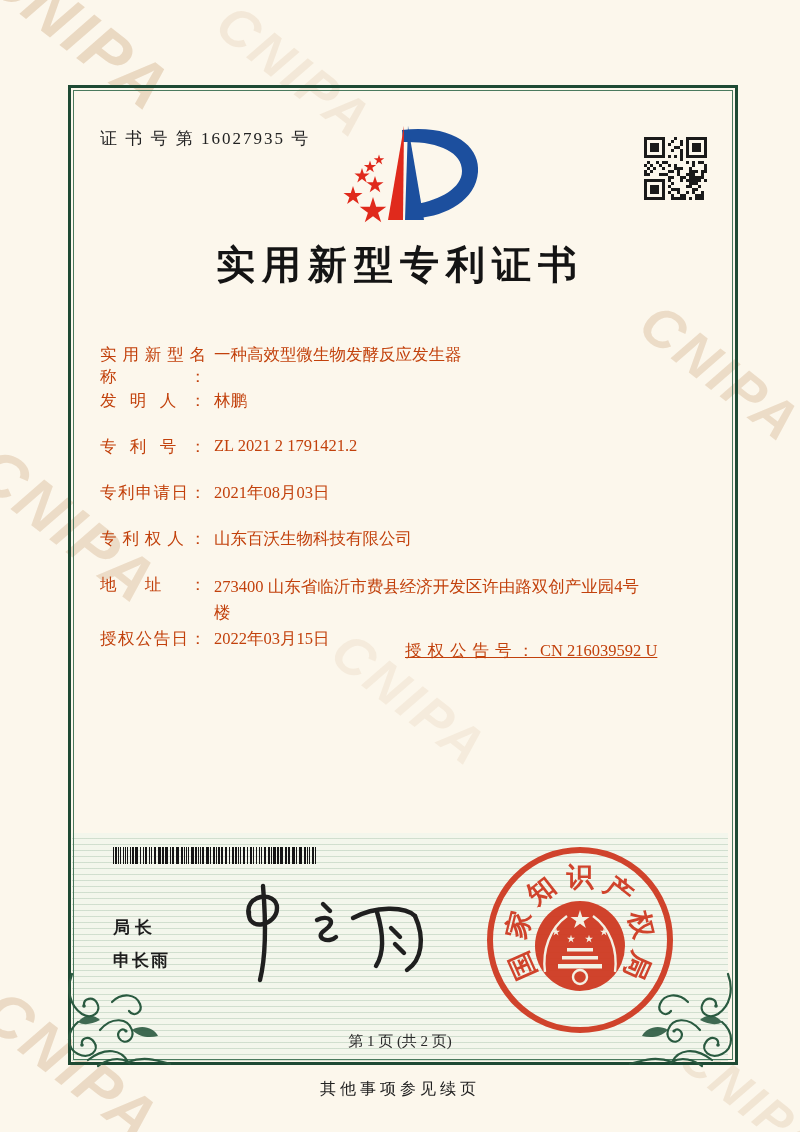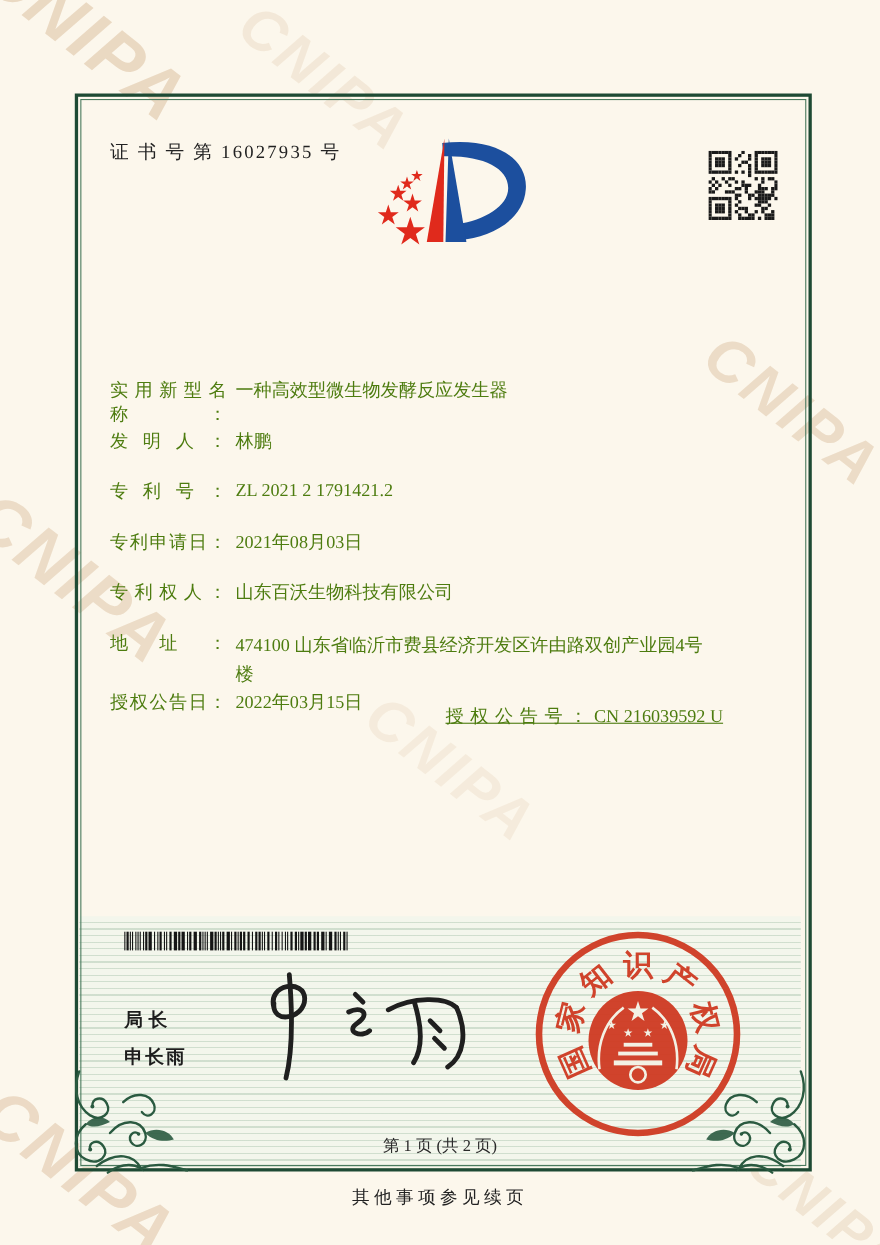--- a/index.html
+++ b/index.html
@@ -24,21 +24,21 @@
   .flourish{position:absolute;width:110px;height:96px;}
   .fl-left{left:62px;top:972px;}
   .fl-right{left:628px;top:972px;transform:scaleX(-1);}
   
   .cert-no{position:absolute;left:100px;top:127px;font-size:17px;letter-spacing:2px;color:#222;}
   .logo{position:absolute;left:338px;top:120px;width:170px;height:110px;}
   .qr{position:absolute;left:644px;top:137px;width:63px;height:63px;}
   .title{position:absolute;left:68px;top:238px;width:664px;margin:0;text-align:center;
          font-size:39px;font-weight:bold;letter-spacing:7px;color:#141414;}
   
-  .frow{position:absolute;left:100px;width:604px;font-size:16.5px;color:#4d7c0f;}
+  .frow{position:absolute;left:100px;width:604px;font-size:16.5px;color:#c2410c;}
   .flabel{display:inline-block;width:106px;text-align:justify;text-align-last:justify;vertical-align:top;}
   .fvalue{display:inline-block;margin-left:8px;vertical-align:top;}
   .r1{top:344px}.r2{top:390px}.r3{top:436px}.r4{top:482px}.r5{top:528px}.r6{top:574px}.r7{top:628px}
   .r6 .fvalue{width:432px;line-height:26px;}
   .col2{position:absolute;left:305px;top:12px;white-space:nowrap;text-decoration:underline;}
   .col2 .flabel2{letter-spacing:6px;}
   
   .paras{position:absolute;left:98px;top:656px;width:608px;font-size:16px;line-height:37px;text-align:justify;color:#262626;}
   .paras p{margin:0;text-indent:2em;}
   
@@ -331,38 +331,39 @@
       <rect x="30" y="60" width="3" height="3" fill="#1a1a1a"></rect>
       <rect x="33" y="60" width="3" height="3" fill="#1a1a1a"></rect>
       <rect x="36" y="60" width="3" height="3" fill="#1a1a1a"></rect>
       <rect x="39" y="60" width="3" height="3" fill="#1a1a1a"></rect>
       <rect x="45" y="60" width="3" height="3" fill="#1a1a1a"></rect>
       <rect x="51" y="60" width="3" height="3" fill="#1a1a1a"></rect>
       <rect x="54" y="60" width="3" height="3" fill="#1a1a1a"></rect>
       <rect x="57" y="60" width="3" height="3" fill="#1a1a1a"></rect>
     </svg>
 
+  <h1 class="title">实用新型专利证书</h1>
 
   <div class="frow r1">
     <span class="flabel">实用新型名称：</span><span class="fvalue">一种高效型微生物发酵反应发生器</span>
   </div>
   <div class="frow r2">
     <span class="flabel">发明人：</span><span class="fvalue">林鹏</span>
   </div>
   <div class="frow r3">
     <span class="flabel">专利号：</span><span class="fvalue">ZL 2021 2 1791421.2</span>
   </div>
   <div class="frow r4">
     <span class="flabel">专利申请日：</span><span class="fvalue">2021年08月03日</span>
   </div>
   <div class="frow r5">
     <span class="flabel">专利权人：</span><span class="fvalue">山东百沃生物科技有限公司</span>
   </div>
   <div class="frow r6">
-    <span class="flabel">地址：</span><span class="fvalue">474100 山东省临沂市费县经济开发区许由路双创产业园4号楼</span>
+    <span class="flabel">地址：</span><span class="fvalue">273400 山东省临沂市费县经济开发区许由路双创产业园4号楼</span>
   </div>
   <div class="frow r7">
     <span class="flabel">授权公告日：</span><span class="fvalue">2022年03月15日</span>
     <span class="col2">
       <span class="flabel2">授权公告号：</span><span>CN 216039592 U</span>
     </span>
   </div>
 
 
   <div class="barcode">

